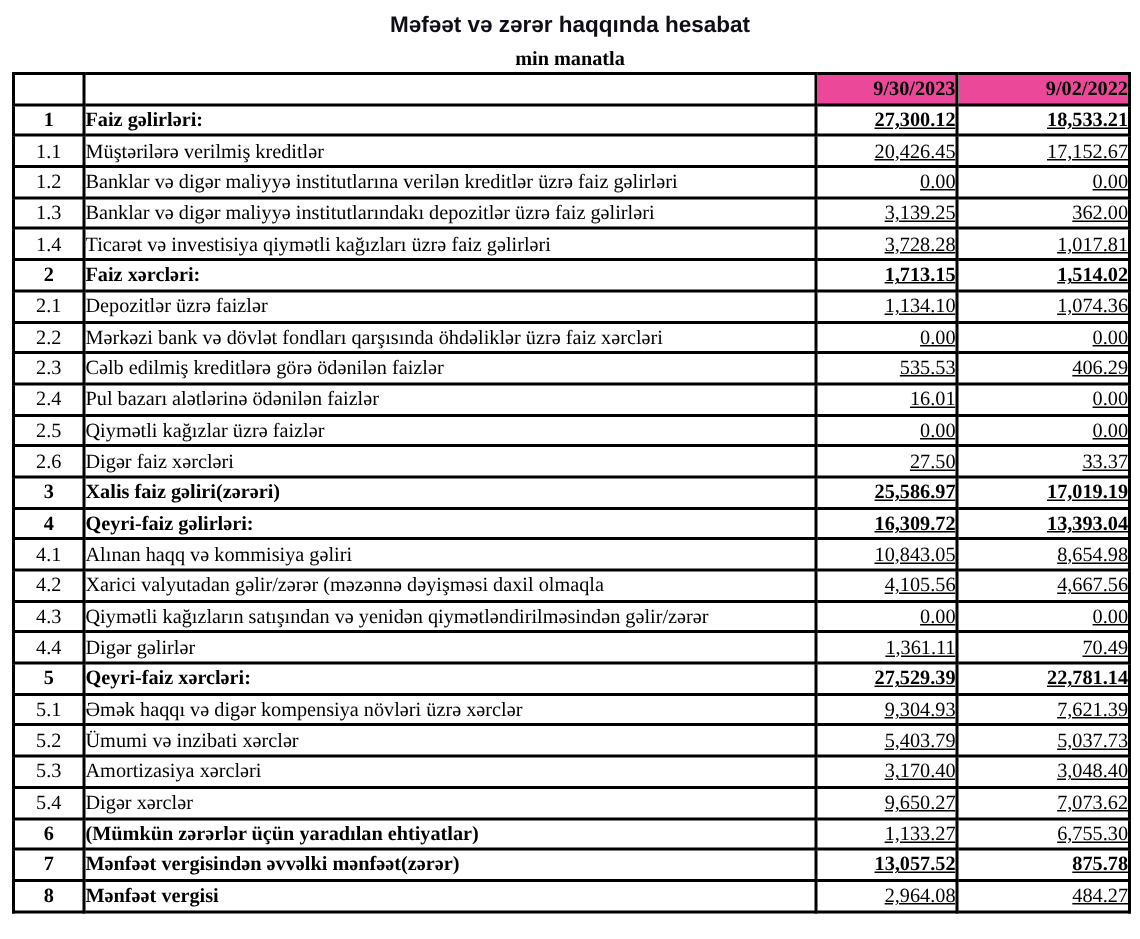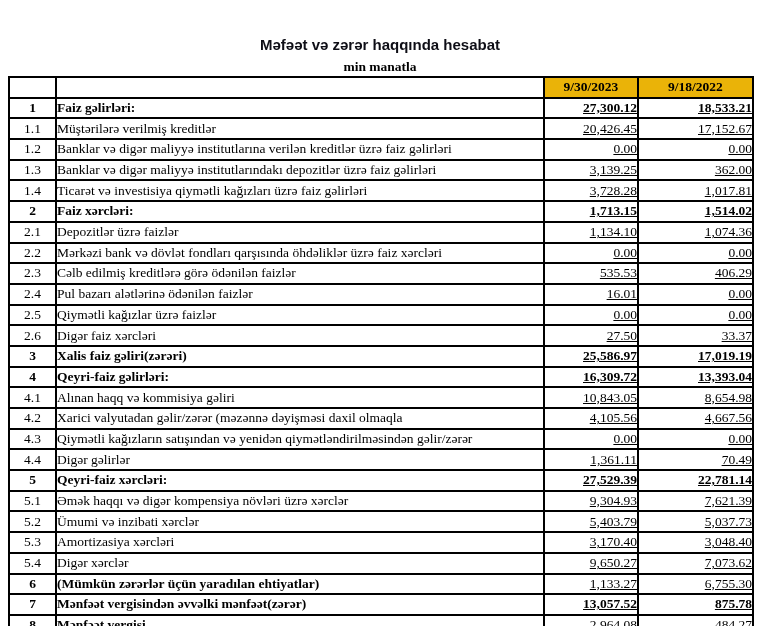--- a/index.html
+++ b/index.html
@@ -13,21 +13,21 @@
     font-family: "Liberation Serif", serif;
     color: #000000;
     overflow: hidden;
   }
   .page-title {
     font-family: "Liberation Sans", sans-serif;
     font-size: 15px;
     font-weight: bold;
     color: #0e0e16;
     text-align: center;
-    margin: 36px 0 0 0;
+    margin: 8px 0 0 0;
     letter-spacing: 0px;
   }
   .unit-label {
     width: 744px;
     margin: 6px 16px 1px 8px;
     text-align: center;
     font-weight: bold;
     font-size: 13.5px;
   }
   table.pnl {
@@ -41,23 +41,23 @@
     border: 2px solid #000000;
     font-size: 13.5px;
     padding: 0;
     height: 18.7px;
     line-height: 1.05;
     overflow: hidden;
     white-space: nowrap;
     vertical-align: middle;
   }
   th.hdr-val {
-    background: #eab308;
-    font-weight: bold;
-    text-align: center;
+    background: #ec4899;
+    font-weight: bold;
+    text-align: right;
   }
   th.hdr-empty {
     background: #ffffff;
   }
   td.no {
     text-align: center;
     font-weight: normal;
   }
   td.label {
     text-align: left;
@@ -92,21 +92,21 @@
       <col style="width:47px">
       <col style="width:488px">
       <col style="width:94px">
       <col style="width:115px">
     </colgroup>
     <thead>
       <tr>
         <th class="hdr-empty"></th>
         <th class="hdr-empty"></th>
         <th class="hdr-val">9/30/2023</th>
-        <th class="hdr-val">9/18/2022</th>
+        <th class="hdr-val">9/02/2022</th>
       </tr>
     </thead>
     <tbody id="rows">
         <tr class="section boldvals">
           <td class="no">1</td>
           <td class="label">Faiz gəlirləri:</td>
           <td class="val">27,300.12</td>
           <td class="val">18,533.21</td>
         </tr>
         <tr>

